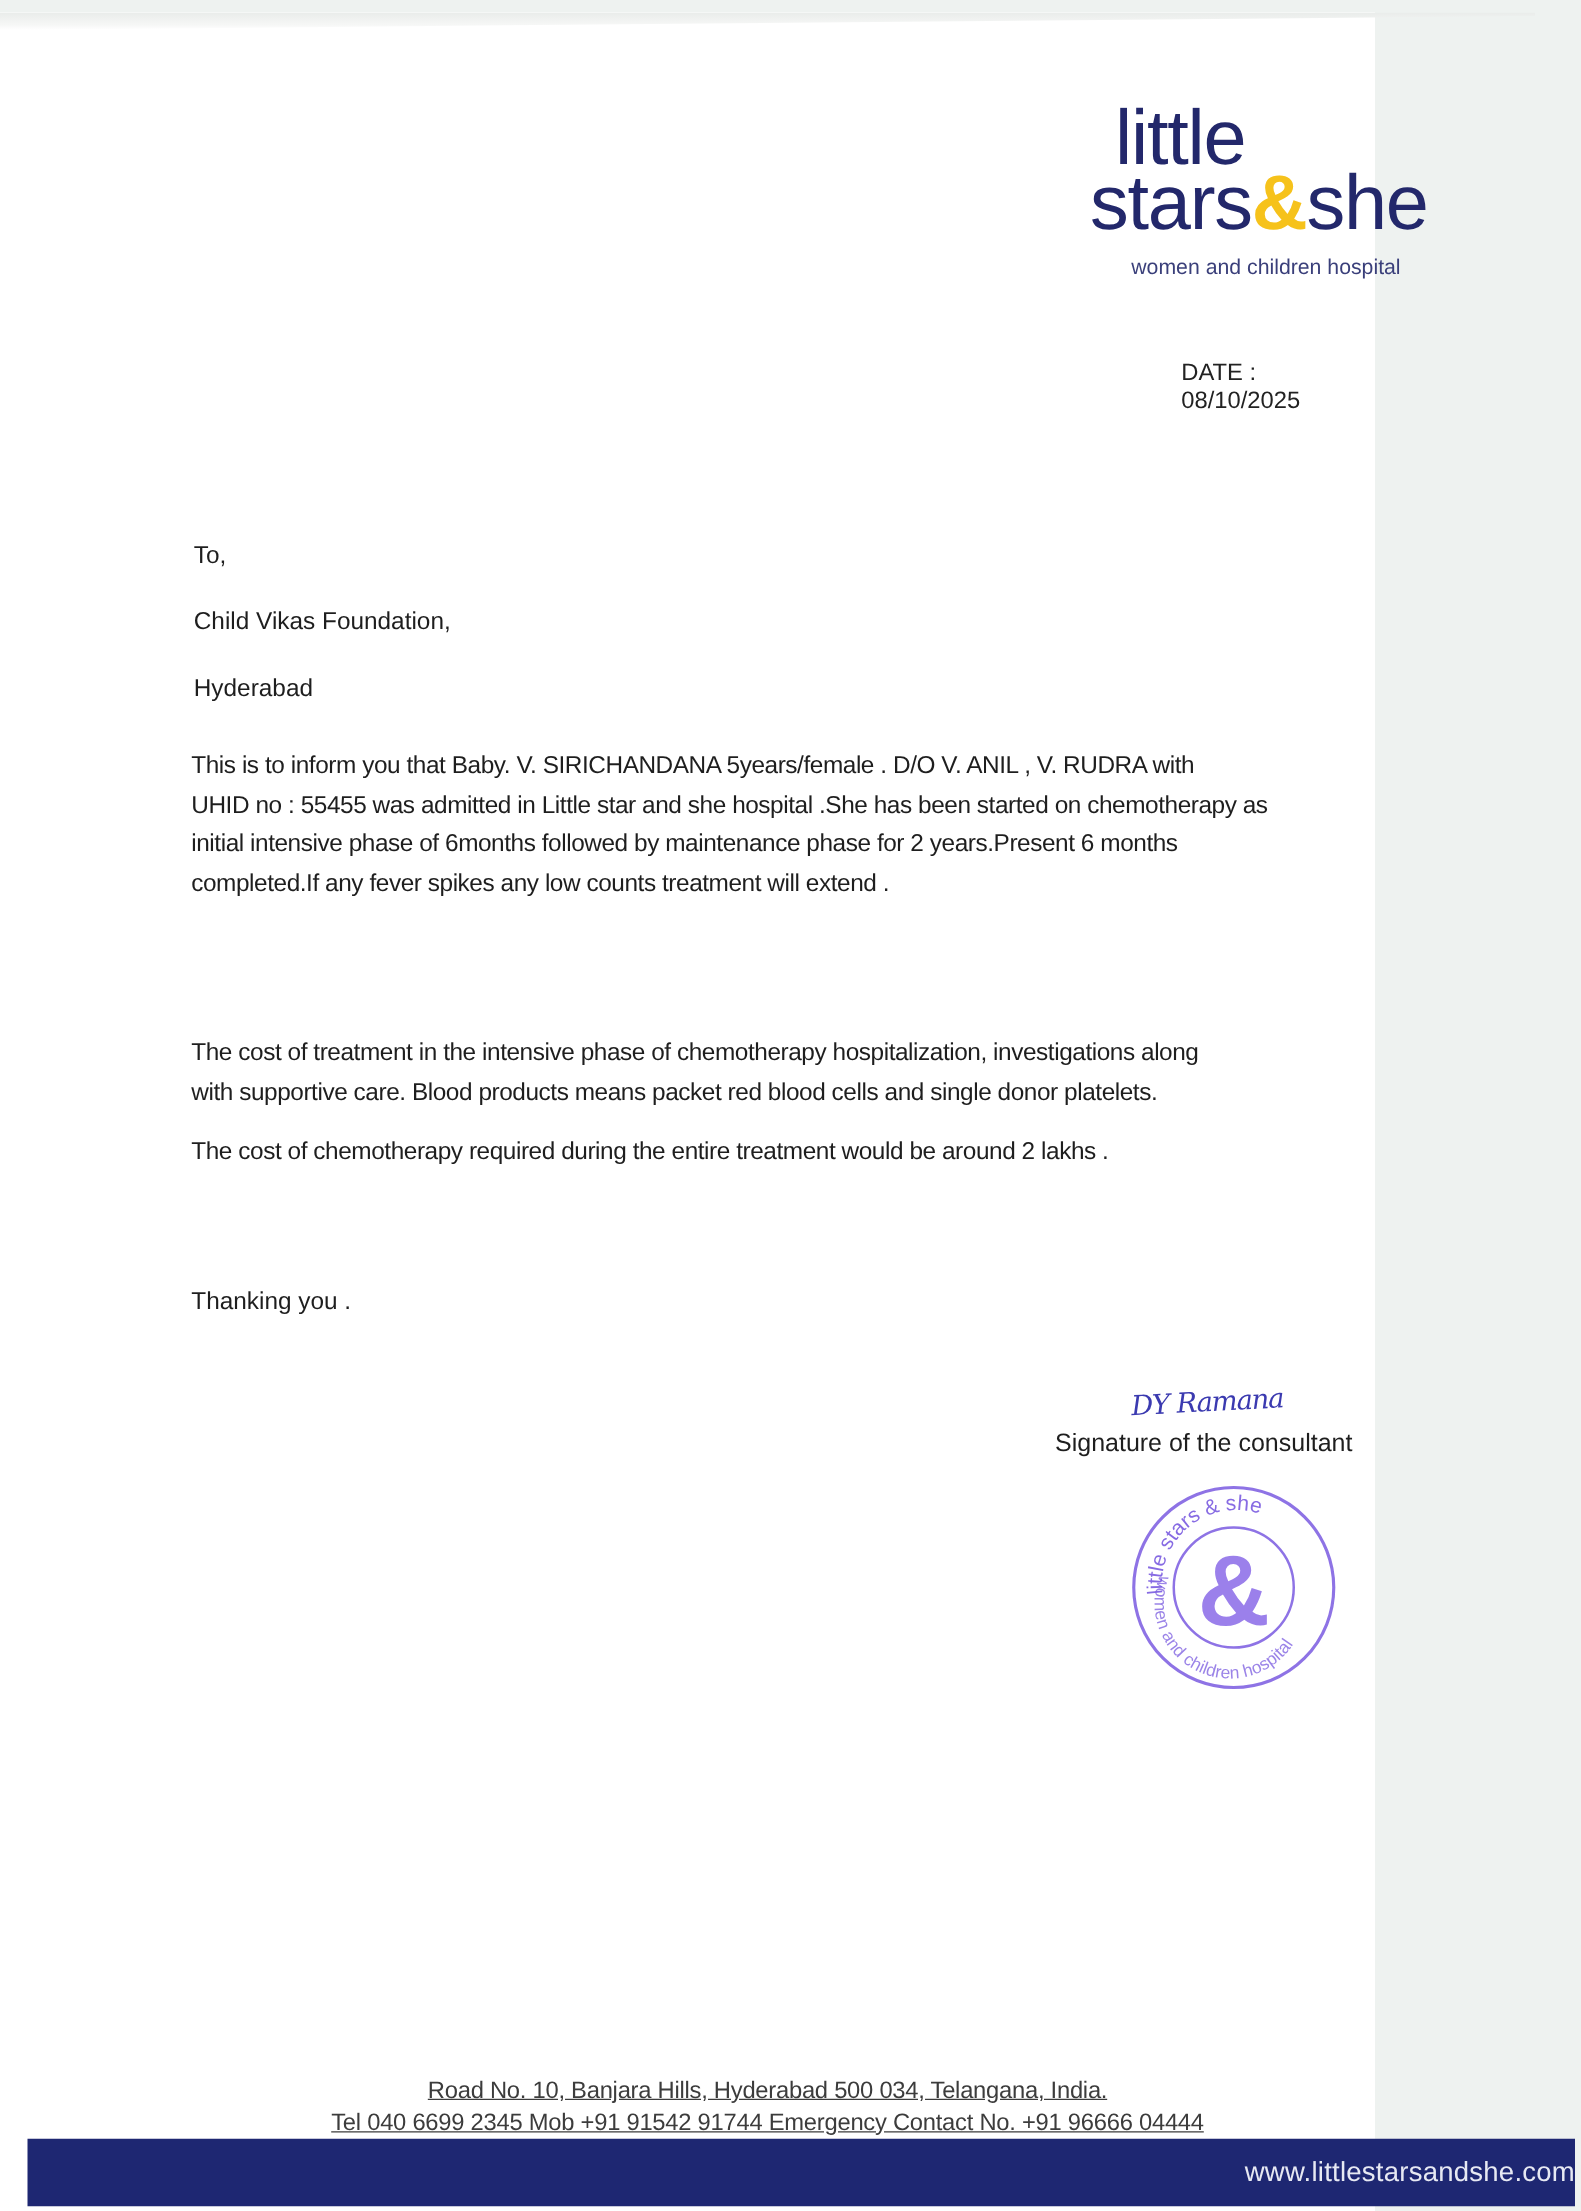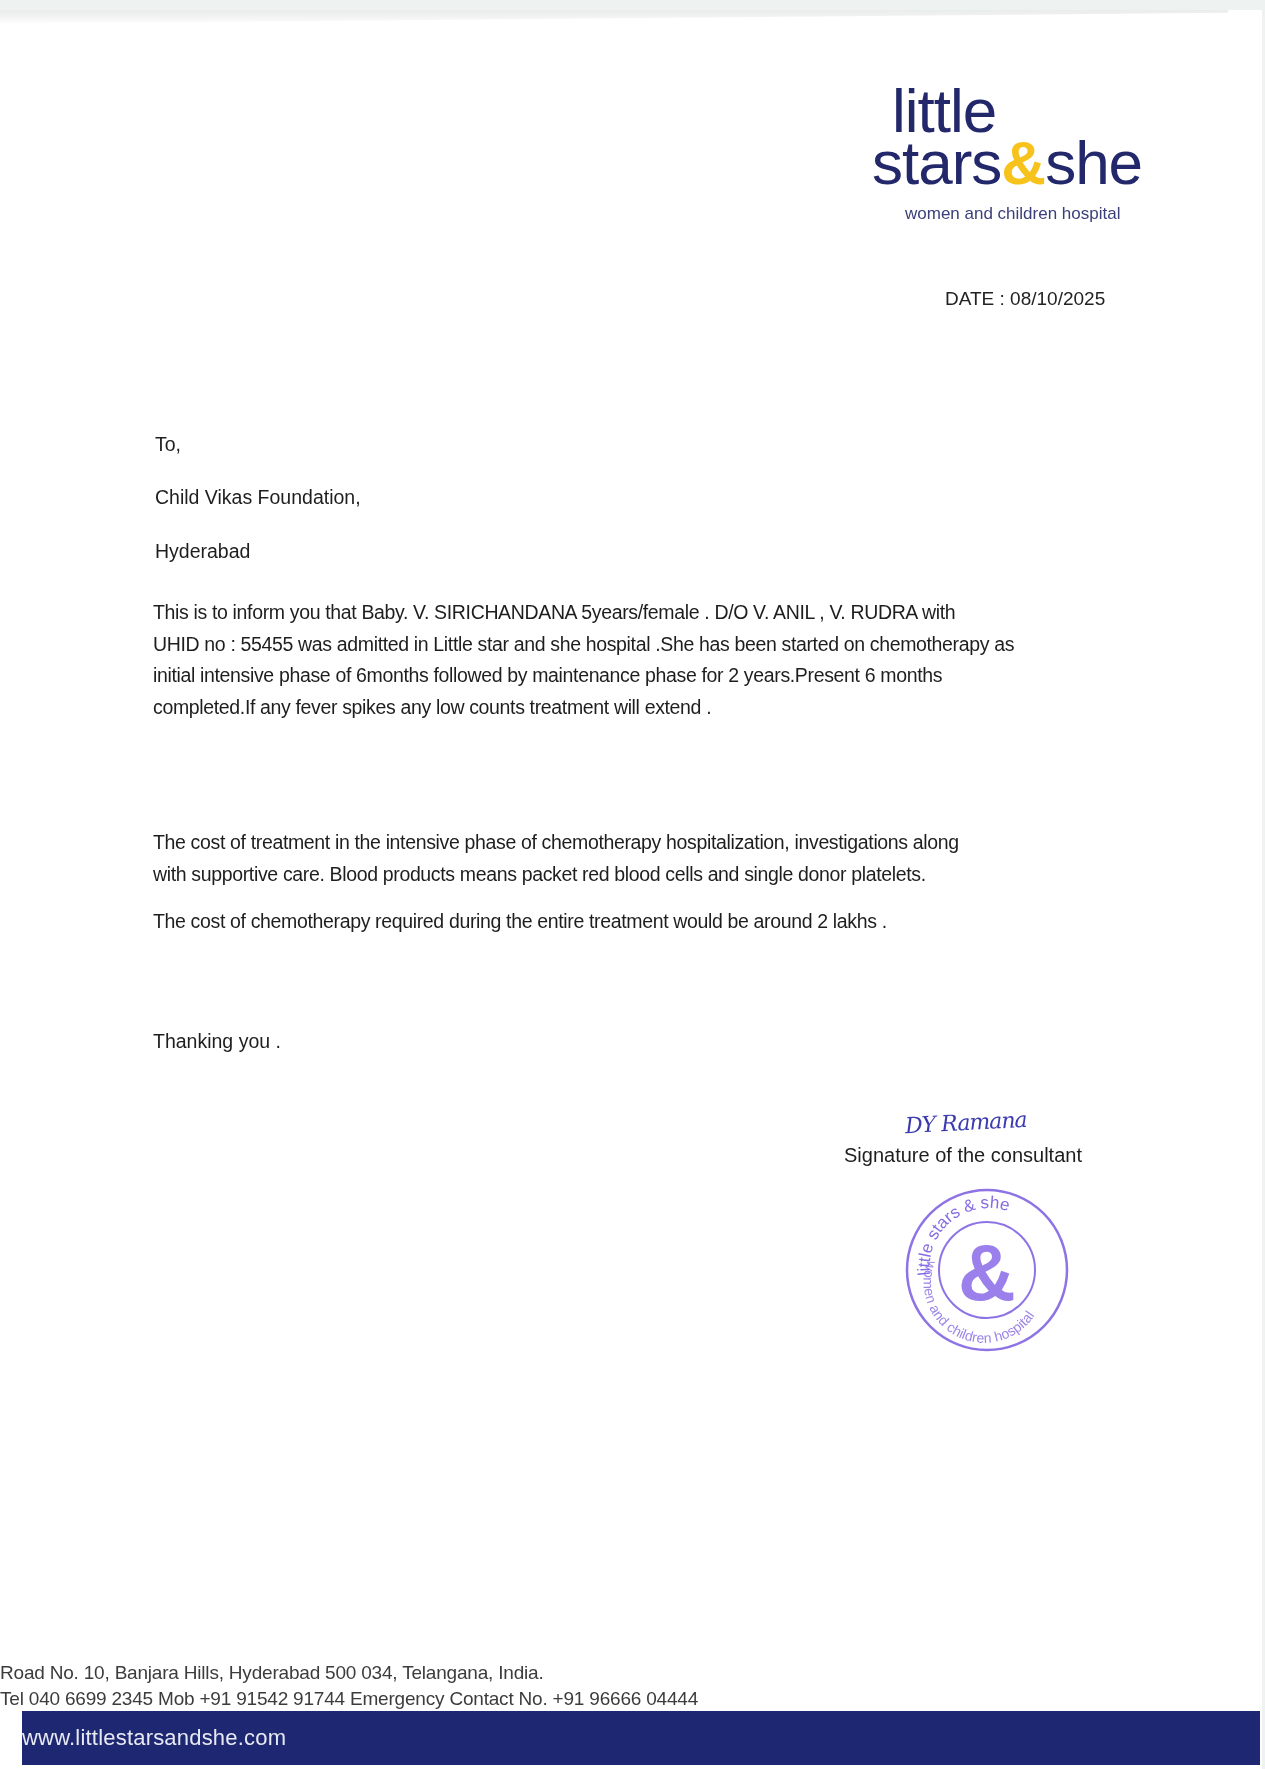--- a/index.html
+++ b/index.html
@@ -2,22 +2,23 @@
 <html><head>
 <meta charset="utf-8">
 <style>
   html, body { margin: 0; padding: 0; }
   body {
     width: 1265px; height: 1769px; position: relative; overflow: hidden;
     background: #eef2f0;
     font-family: "Liberation Sans", "DejaVu Sans", sans-serif;
   }
   .paper {
-    position: absolute; left: 0; top: 10px; width: 1262px; height: 1759px;
+    position: absolute; left: 0; top: 10px; width: 1056px; height: 1759px;
     background: #ffffff;
+    padding-left: 44px;
   }
   .top-shade {
     position: absolute; left: 0; top: 0; width: 1228px; height: 14px;
     background: linear-gradient(180deg, #e9ecea 0%, #f6f7f6 70%, #ffffff 100%);
     clip-path: polygon(0 0, 100% 0, 100% 20%, 0 100%);
   }
   
   .logo { position: absolute; left: 872px; top: 78px; width: 320px; height: 150px; }
   .logo-line1 {
     position: absolute; left: 20px; top: -8px;
@@ -49,27 +50,27 @@
   .thanks { position: absolute; left: 153px; top: 1020px; font-size: 19.5px; color: #1e1e1e; }
   .signature {
     position: absolute; left: 905px; top: 1100px;
     font-family: "DejaVu Serif", serif; font-style: italic;
     font-size: 22px; color: #3b3ab0; transform: rotate(-3deg);
     letter-spacing: -1px;
   }
   .sig-label { position: absolute; left: 844px; top: 1134px; font-size: 20px; color: #1e1e1e; }
   .stamp { position: absolute; left: 900px; top: 1170px; width: 175px; height: 175px; }
   .footer-address {
-    position: absolute; left: 0; width: 1228px; text-align: left;
-    font-size: 19px; color: #3c3c3c; letter-spacing: -0.2px;
+    position: absolute; left: 0; width: 1228px; text-align: center;
+    font-size: 19px; color: #3c3c3c; letter-spacing: -0.2px; text-decoration: underline;
   }
   .footer-band {
     position: absolute; left: 22px; top: 1711px; width: 1238px; height: 54px;
     background: #1e2772;
-    display: flex; align-items: center; justify-content: flex-start;
+    display: flex; align-items: center; justify-content: flex-end;
   }
   .footer-web { color: #e7e9f3; font-size: 22px; letter-spacing: 0.2px; }
 </style>
 </head>
 <body>
 
 <div class="paper">
   <div class="top-shade"></div>
 
   <div class="logo">

